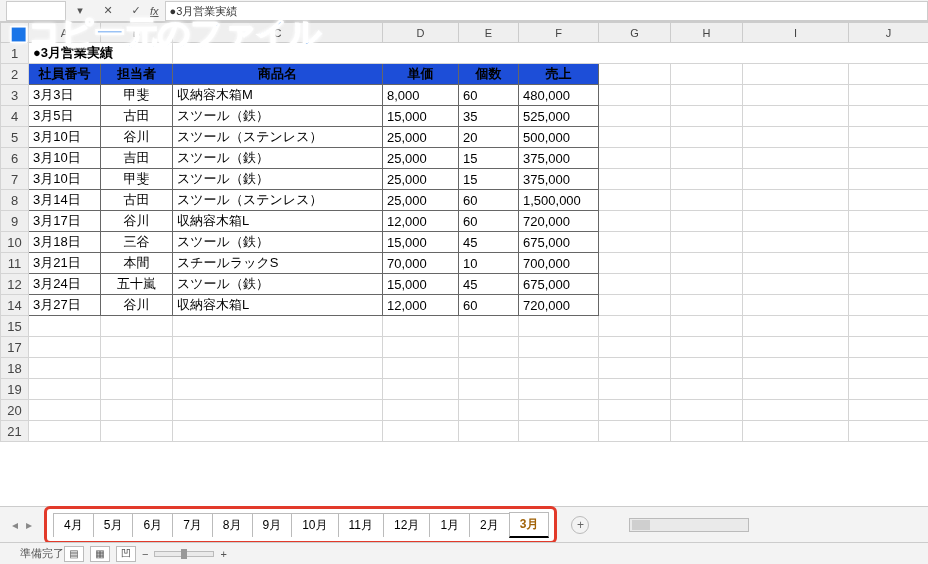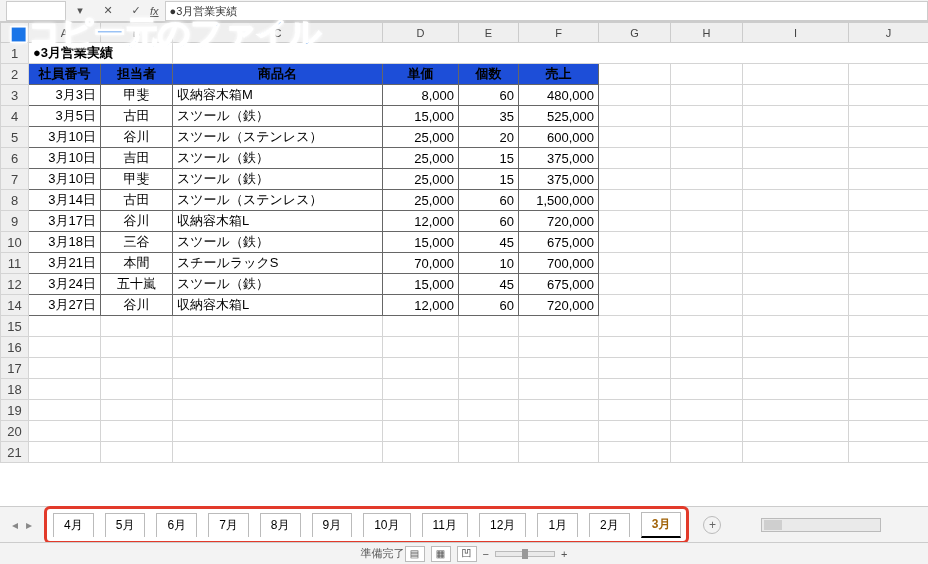--- a/index.html
+++ b/index.html
@@ -106,21 +106,21 @@
   }
   .hdr-cell {
     background: #1d4ed8;
     font-weight: bold;
     text-align: center;
     border: 1px solid #666 !important;
   }
   .data-cell {
     border: 1px solid #666 !important;
   }
-  .r { text-align: right; }
+  .r { text-align: left; }
   .c { text-align: center; margin-left: 8px; }
   .l { text-align: left; }
 
   .sheet-tab-region {
     position: absolute;
     left: 0; right: 0;
     bottom: 22px;
     height: 36px;
     display: flex;
     align-items: center;
@@ -130,21 +130,21 @@
   .tab-nav {
     display: flex;
     gap: 8px;
     padding: 0 12px;
     color: #888;
   }
   .tab-nav span { cursor: pointer; }
   .tabs-box {
     display: flex;
     align-items: center;
-    gap: 12px;
+    gap: 0;
     position: relative;
     border: 3px solid #e23a2a;
     border-radius: 6px;
     padding: 3px 6px;
     background: #fff;
   }
   .tab {
     border: 1px solid #bbb;
     border-bottom: none;
     padding: 3px 10px;
@@ -184,24 +184,24 @@
     background: #cfcfcf;
   }
   .status-bar {
     position: absolute;
     left: 0; right: 0; bottom: 0;
     height: 22px;
     background: #f3f3f3;
     border-top: 1px solid #ccc;
     display: flex;
     align-items: center;
-    justify-content: center;
+    justify-content: flex-start;
     font-size: 11px;
     color: #555;
-    padding: 0 8px;
+    padding: 0 20px;
   }
   .view-btns {
     display: flex;
     gap: 6px;
     align-items: center;
   }
   .view-btn {
     width: 20px;
     height: 16px;
     border: 1px solid #bbb;
@@ -302,21 +302,21 @@
           <td></td>
           <td></td>
         </tr>
         <tr>
           <td class="row-hdr">5</td>
           <td class="data-cell r">3月10日</td>
           <td class="data-cell c">谷川</td>
           <td class="data-cell l">スツール（ステンレス）</td>
           <td class="data-cell r">25,000</td>
           <td class="data-cell r">20</td>
-          <td class="data-cell r">600,000</td>
+          <td class="data-cell r">500,000</td>
           <td></td>
           <td></td>
           <td></td>
           <td></td>
         </tr>
         <tr>
           <td class="row-hdr">6</td>
           <td class="data-cell r">3月10日</td>
           <td class="data-cell c">吉田</td>
           <td class="data-cell l">スツール（鉄）</td>
@@ -414,33 +414,20 @@
           <td class="data-cell r">12,000</td>
           <td class="data-cell r">60</td>
           <td class="data-cell r">720,000</td>
           <td></td>
           <td></td>
           <td></td>
           <td></td>
         </tr>
         <tr>
           <td class="row-hdr">15</td>
-          <td></td>
-          <td></td>
-          <td></td>
-          <td></td>
-          <td></td>
-          <td></td>
-          <td></td>
-          <td></td>
-          <td></td>
-          <td></td>
-        </tr>
-        <tr>
-          <td class="row-hdr">16</td>
           <td></td>
           <td></td>
           <td></td>
           <td></td>
           <td></td>
           <td></td>
           <td></td>
           <td></td>
           <td></td>
           <td></td>

